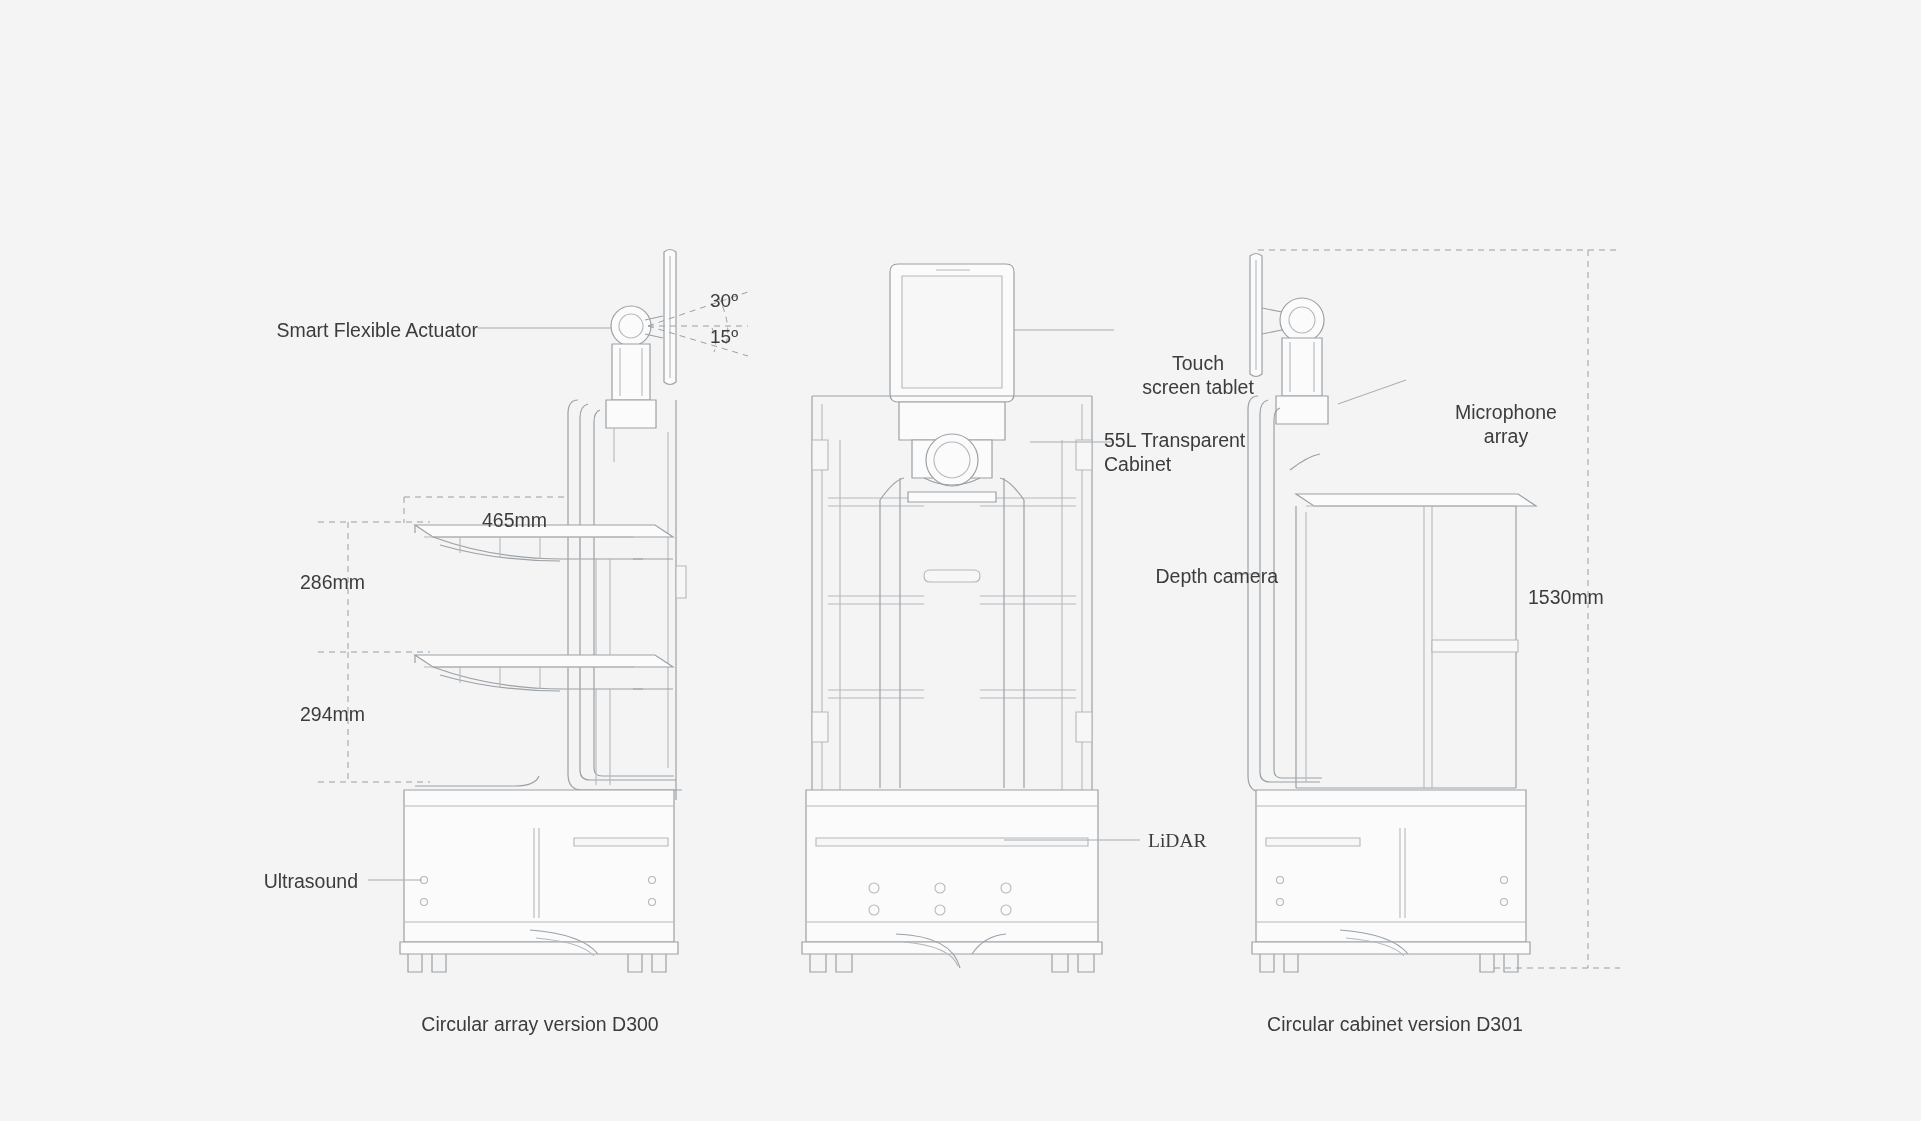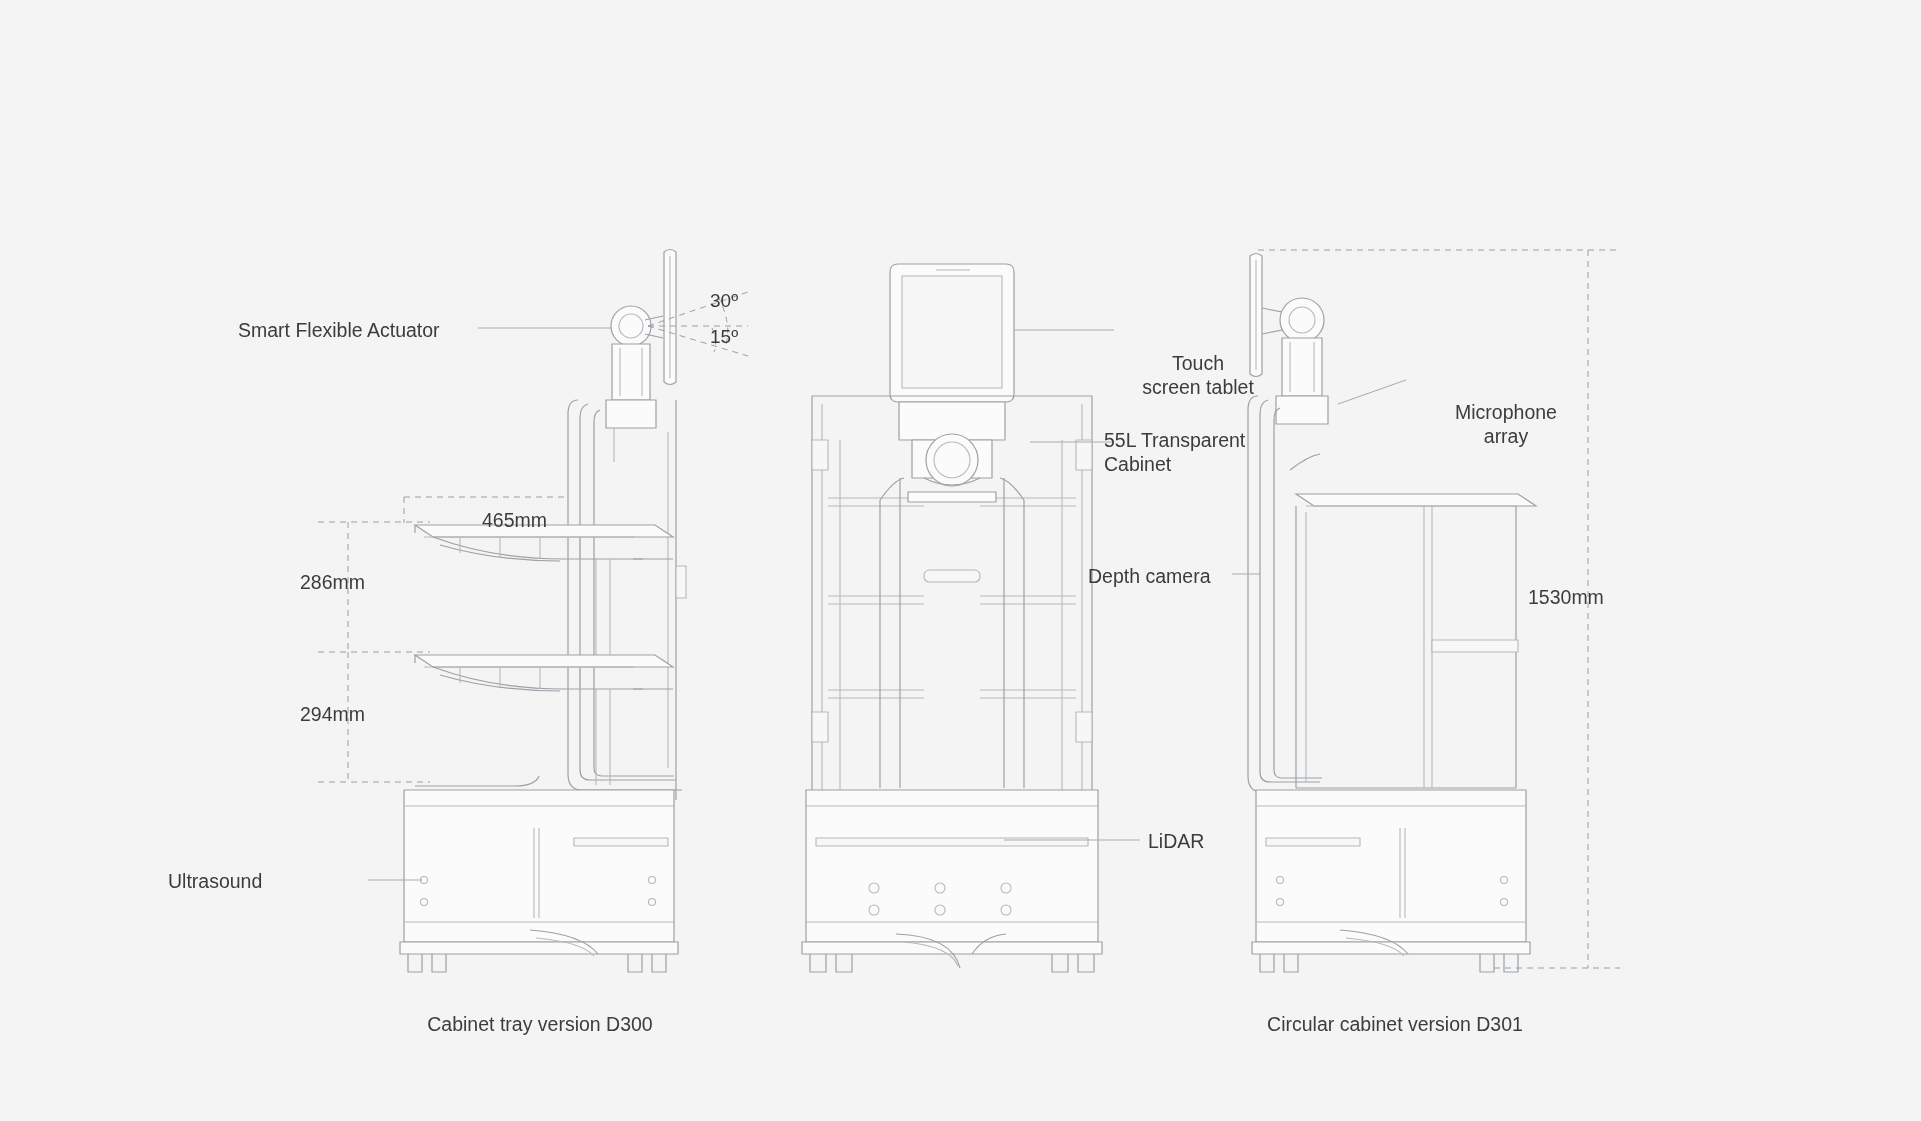--- a/index.html
+++ b/index.html
@@ -13,21 +13,21 @@
   }
   .stage{position:absolute;left:0;top:0;width:1921px;height:1121px;}
   svg.diagram{position:absolute;left:0;top:0;width:1921px;height:1121px;}
   .lbl{
     position:absolute;
     font-size:19.5px;
     color:#3c3c3c;
     line-height:1.25;
     white-space:pre;
   }
-  .lbl.r{text-align:left;}
+  .lbl.r{text-align:right;}
   .lbl.c{text-align:center;}
   .caption{
     position:absolute;
     font-size:19.5px;
     color:#3c3c3c;
     text-align:center;
     white-space:nowrap;
   }
   .dim{
     position:absolute;
@@ -289,37 +289,37 @@
   <div class="lbl r" style="left:238px;top:318px;width:240px;">Smart Flexible Actuator</div>
 
   <div class="lbl r" style="left:168px;top:869px;width:190px;">Ultrasound</div>
 
   <div class="lbl c" style="left:1118px;top:305px;width:160px;margin-top:46px;">Touch
 screen tablet</div>
 
   <div class="lbl" style="left:1104px;top:428px;width:200px;text-align:left;">55L Transparent
 Cabinet</div>
 
-  <div class="lbl" style="left:1148px;top:829px;width:120px;">LiDAR</div>
+  <div class="lbl" style="left:1148px;top:829px;width:120px;font-family:Liberation Serif, serif;">LiDAR</div>
 
   <div class="lbl" style="left:1416px;top:400px;width:180px;text-align:center;">Microphone
 array</div>
 
   <div class="lbl r" style="left:1088px;top:564px;width:190px;">Depth camera</div>
 
   <div class="dim" style="left:482px;top:509px;">465mm</div>
 
   <div class="dim" style="left:300px;top:571px;">286mm</div>
 
   <div class="dim" style="left:300px;top:703px;">294mm</div>
 
   <div class="dim" style="left:1528px;top:586px;">1530mm</div>
 
   <div class="ang" style="left:710px;top:290px;">30º</div>
 
   <div class="ang" style="left:710px;top:326px;">15º</div>
 
-  <div class="caption" style="left:300px;top:1013px;width:480px;">Cabinet tray version D300</div>
+  <div class="caption" style="left:300px;top:1013px;width:480px;">Circular array version D300</div>
 
 
   <div class="caption" style="left:1155px;top:1013px;width:480px;text-align:center;">Circular cabinet version D301</div>
 
 </div>
 
 </body></html>

